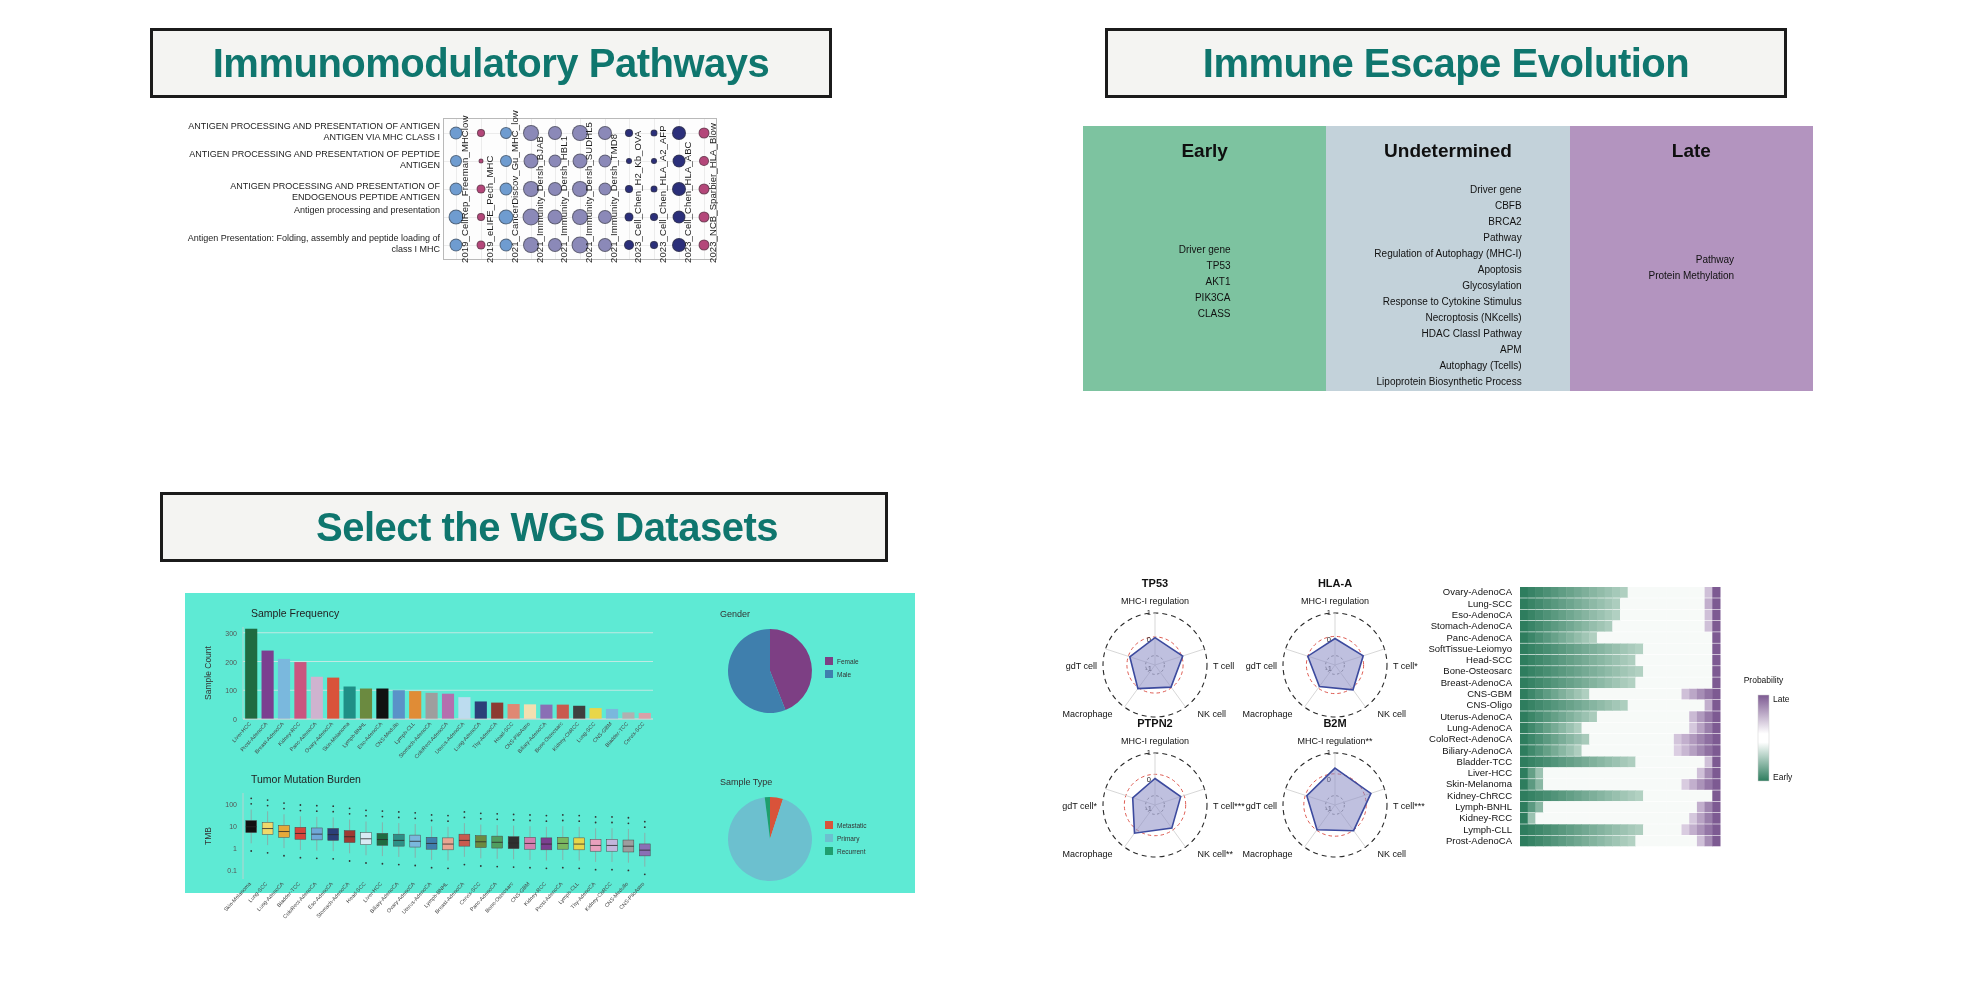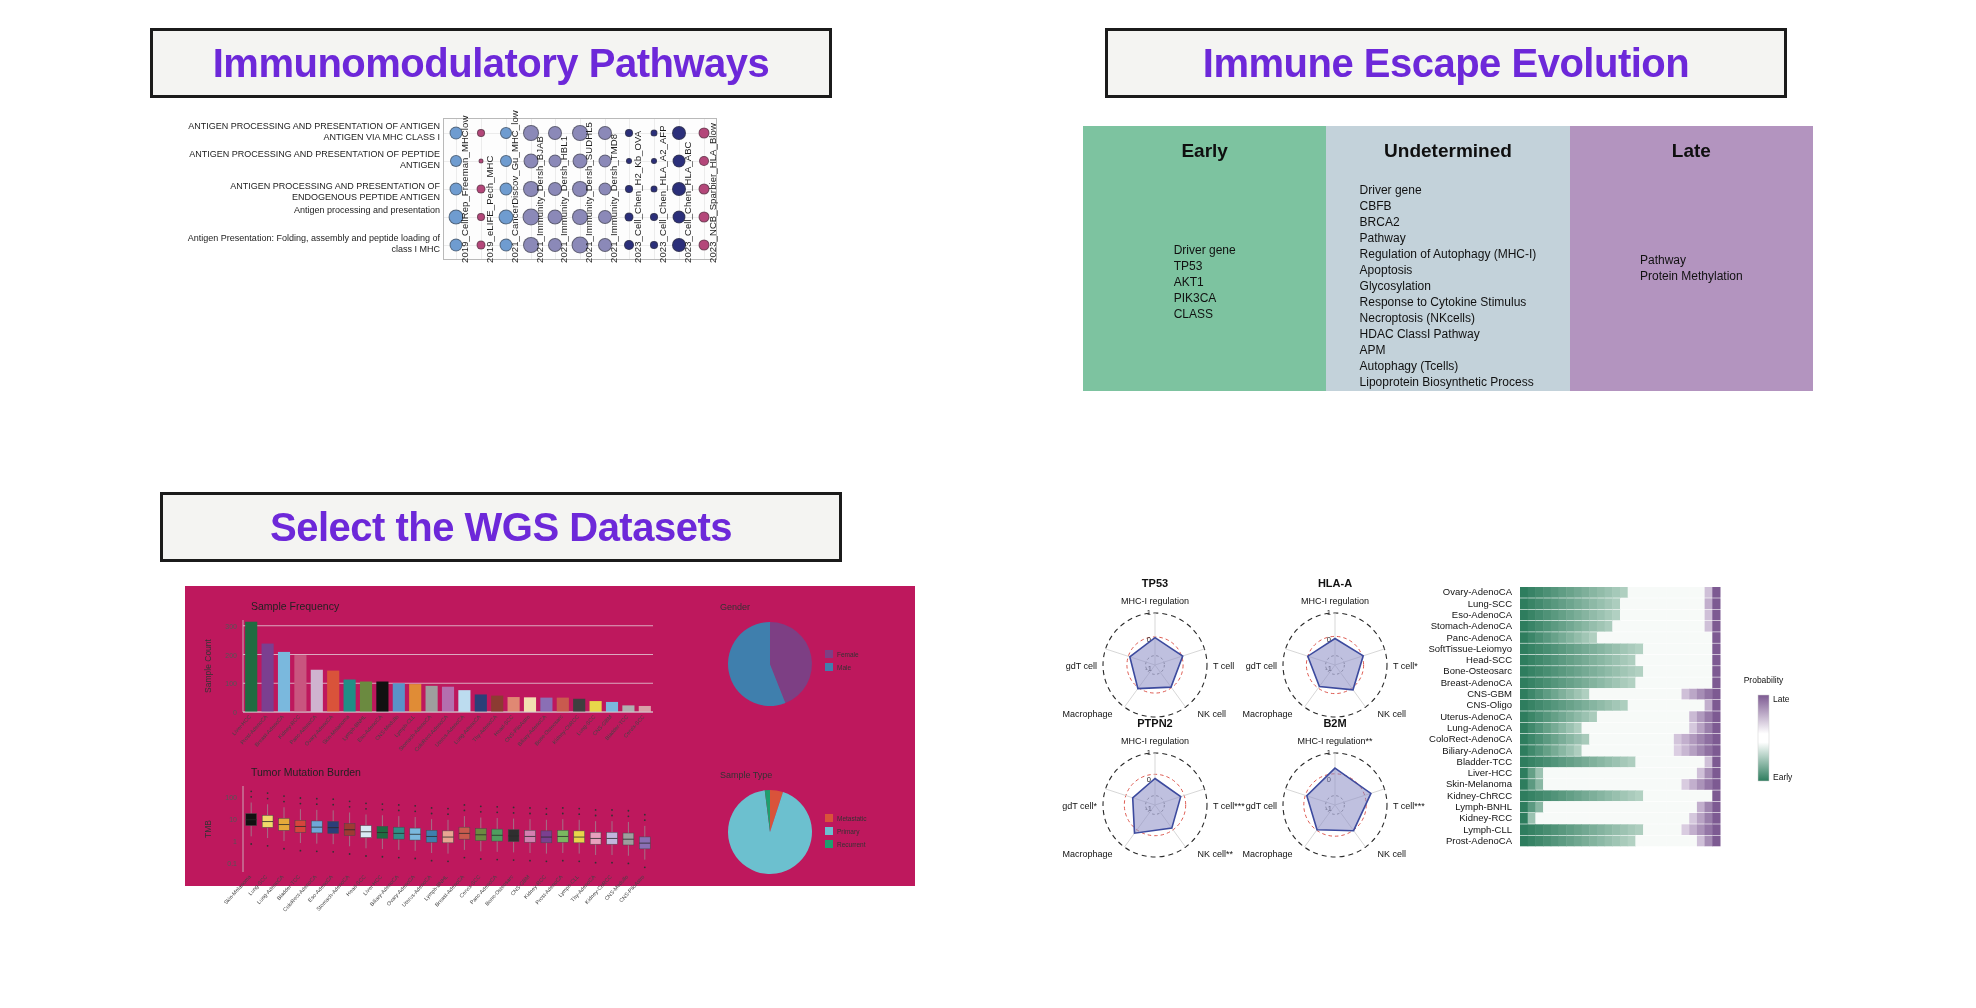--- a/index.html
+++ b/index.html
@@ -3,21 +3,21 @@
 <meta charset="utf-8">
 <style>
   html,body{margin:0;padding:0;background:#ffffff;}
   body{width:1976px;height:1008px;font-family:"Liberation Sans",sans-serif;color:#111;overflow:hidden;position:relative;}
   .grid{position:absolute;inset:0;}
   .panel{position:absolute;}
 
   .title-box{
     border:3px solid #1b1b1b;background:#f4f4f2;
     display:flex;align-items:center;justify-content:center;
-    font-weight:bold;letter-spacing:-0.5px;color:#6d28d9;
+    font-weight:bold;letter-spacing:-0.5px;color:#0f766e;
   }
   .title-box .t{font-size:40px;font-family:"Liberation Sans",sans-serif;}
 
   
   #p1-fig{position:absolute;left:0;top:0;width:830px;height:340px;}
   .dp-rowlabels{position:absolute;left:0;top:0;width:265px;}
   .dp-rowlabel{
     position:absolute;right:0;text-align:right;font-size:9px;line-height:11px;
     color:#1c1c1c;width:260px;
   }
@@ -34,24 +34,24 @@
   }
   .dp-legend{position:absolute;font-size:9.5px;color:#1c1c1c;}
   .dp-legend .lt{font-size:10px;margin-bottom:7px;}
   .dp-legend .li{display:flex;align-items:center;margin-bottom:9px;margin-left:8px;}
   .dp-legend .sw{width:13px;height:13px;border-radius:50%;margin-right:9px;border:1px solid rgba(60,60,60,.5);}
 
   
   #p2-fig{position:absolute;left:0;top:0;width:730px;height:265px;display:flex;}
   .esc-col{flex:1;display:flex;flex-direction:column;align-items:center;padding-top:14px;}
   .esc-col .ch{font-size:19px;font-weight:bold;color:#0f0f0f;margin-bottom:8px;}
-  .esc-col .row{font-size:12px;line-height:16px;color:#111;text-align:left;}
+  .esc-col .row{font-size:10px;line-height:16px;color:#111;text-align:right;}
 
   
-  #p3-fig{position:absolute;left:0;top:1px;width:730px;height:300px;background:#be185d;}
+  #p3-fig{position:absolute;left:0;top:8px;width:730px;height:300px;background:#5eead4;}
 
   
   #p4-fig{position:absolute;left:0;top:0;width:730px;height:300px;}
 </style>
 </head>
 <body>
 
 <div class="grid">
 
   <div class="panel title-box" style="left:150px;top:28px;width:676px;height:64px;">
@@ -193,21 +193,21 @@
         <div class="esc-col" style="background: rgb(179, 148, 191);">
           <div class="ch">Late</div>
           <div style="padding-top: 82px;">
             <div class="row">Pathway</div>
             <div class="row">Protein Methylation</div>
           </div>
         </div>
       </div>
   </div>
 
-  <div class="panel title-box" style="left:160px;top:492px;width:676px;height:64px;">
+  <div class="panel title-box" style="left:160px;top:492px;width:676px;height:64px;padding-left:46px;">
     <span class="t">Select the WGS Datasets</span>
   </div>
 
   <div class="panel" style="left:185px;top:585px;width:640px;height:360px;">
     <div id="p3-fig"><svg width="730" height="340" viewBox="0 0 730 340">
           <text x="66" y="24" font-size="10.5" text-anchor="start" font-family="&quot;Liberation Sans&quot;, sans-serif" fill="#222">Sample Frequency</text>
           <text x="0" y="0" font-size="8.5" text-anchor="middle" font-family="&quot;Liberation Sans&quot;, sans-serif" fill="#333" transform="translate(26,80) rotate(-90)">Sample Count</text>
           <line x1="58" y1="126" x2="468" y2="126" stroke="#e9e9e9" stroke-width="0.7"></line>
           <text x="52" y="129" font-size="7" text-anchor="end" font-family="&quot;Liberation Sans&quot;, sans-serif" fill="#555">0</text>
           <line x1="58" y1="97.25" x2="468" y2="97.25" stroke="#e9e9e9" stroke-width="0.7"></line>

